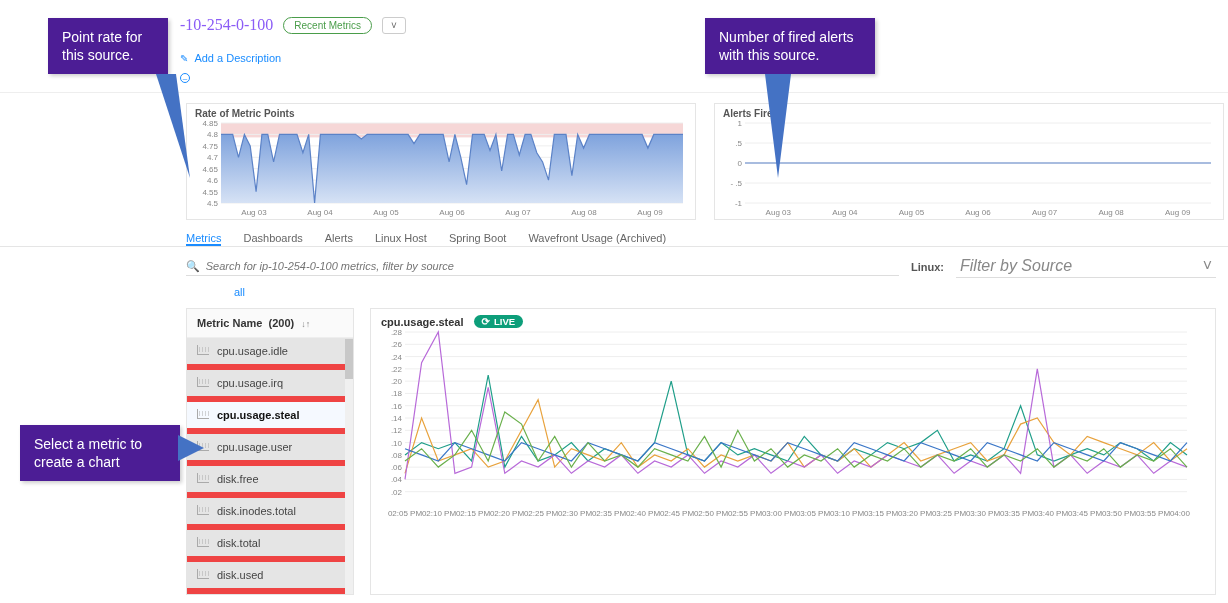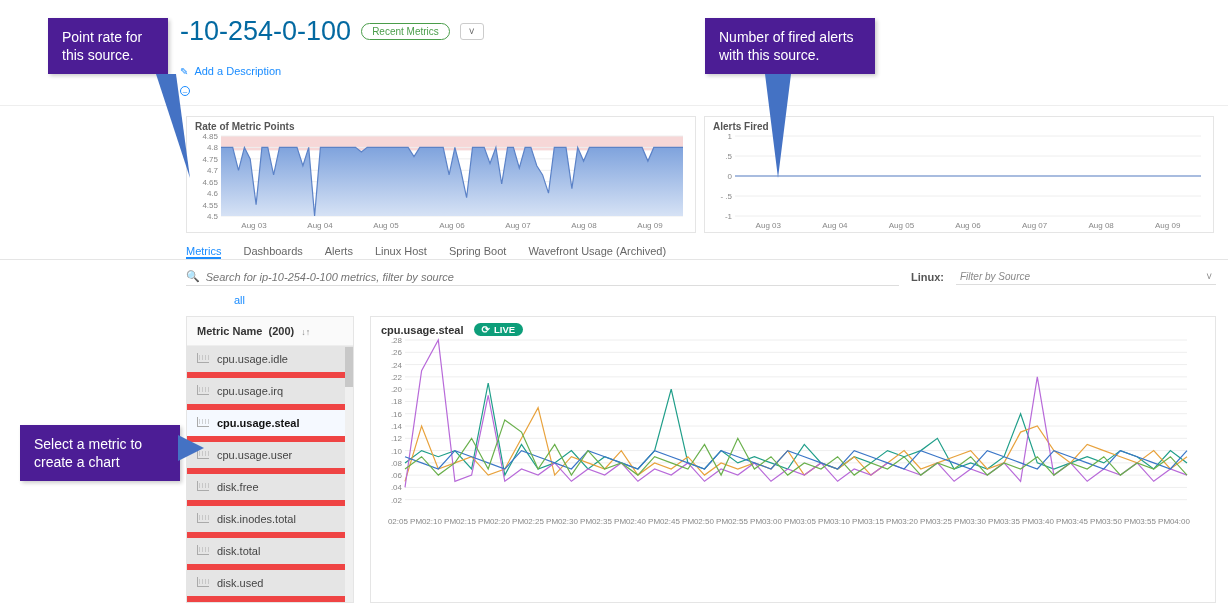--- a/index.html
+++ b/index.html
@@ -6,47 +6,47 @@
   body { font-family: -apple-system, BlinkMacSystemFont, "Segoe UI", Helvetica, Arial, sans-serif; background: #fff; color: #333; font-size: 12px; width: 1228px; }
   .callout {
     position: absolute; background: #4c1d95; color: #fff;
     padding: 10px 14px; font-size: 14px; line-height: 1.3;
     box-shadow: 2px 2px 4px rgba(0,0,0,0.2);
     z-index: 100;
   }
   .page { position: relative; padding: 0; }
   .header-area { padding: 16px 40px 8px 180px; border-bottom: 1px solid #eee; }
   .title-row { display: flex; align-items: center; gap: 10px; }
-  .title { font-size: 27px; font-weight: 400; color: #0369a1; }
+  .title { font-size: 16px; font-weight: 400; color: #8b5cf6; font-family: Liberation Serif, serif; }
   .badge {
     border: 1px solid #4a9d4a; color: #4a9d4a; border-radius: 10px;
     font-size: 10px; padding: 2px 10px;
   }
   .dropdown-btn {
     border: 1px solid #ccc; background: #fff; border-radius: 3px;
     padding: 2px 8px; font-size: 10px; color: #666; cursor: pointer;
   }
   .desc-row { margin-top: 18px; color: #1a8cff; font-size: 11px; display: flex; align-items: center; gap: 6px; cursor: pointer; }
   .desc-row .pen { font-size: 10px; }
   .hide-row { margin-top: 8px; color: #1a8cff; font-size: 11px; display:flex; align-items:center; gap:4px; cursor:pointer; }
   .hide-row .circ { border:1.5px solid #1a8cff; border-radius:50%; width:10px; height:10px; display:inline-flex; align-items:center; justify-content:center; font-size:8px; }
-  .charts-row { display: flex; gap: 8px; padding: 10px 12px 6px 186px; }
+  .charts-row { display: flex; gap: 18px; padding: 10px 12px 6px 186px; }
   .chart-panel { border: 1px solid #e5e5e5; padding: 4px 8px 2px 8px; position:relative; }
   .chart-panel.points { width: 510px; }
   .chart-panel.alerts { width: 510px; }
   .chart-title { font-size: 10px; font-weight: 600; color: #555; margin-bottom: 2px; }
   .tabs { display: flex; gap: 22px; padding: 6px 12px 0 186px; border-bottom: 1px solid #e5e5e5; font-size: 11px; }
   .tab { color: #666; cursor: pointer; }
   .tab.active { color: #1a8cff; border-bottom: 2px solid #1a8cff; font-weight: 500; }
   .search-row { display: flex; align-items: center; padding: 8px 12px 4px 186px; gap: 12px; }
   .search-field { flex:1; display:flex; align-items:center; gap:6px; border-bottom: 1px solid #ddd; padding: 2px 0; color:#888; }
   .search-field input { border:none; outline:none; flex:1; font-size:11px; font-style: italic; color:#888; }
   .mag { color:#888; font-size:11px; }
   .source-label { color:#555; font-size:11px; font-weight:600; }
-  .source-select { border-bottom:1px solid #ddd; color:#888; font-size:10px; font-style:italic; padding:2px 4px; width:260px; display:flex; justify-content:space-between; }
+  .source-select { border-bottom:1px solid #ddd; color:#888; font-size:16px; font-style:italic; padding:2px 4px; width:260px; display:flex; justify-content:space-between; }
   .all-link { padding: 4px 12px 6px 186px; font-size:11px; }
   .all-link a { color:#1a8cff; cursor:pointer;margin-left:48px; }
   .content-row { display:flex; gap: 16px; padding: 4px 12px 10px 186px; }
   .metric-list { width: 168px; border: 1px solid #e5e5e5; background: #e5e5e5; position:relative; }
   .metric-list-header { font-size:11px; font-weight:600; padding:8px 10px; border-bottom:1px solid #eee; background:#fafafa; }
   .metric-list-header .sort { color:#888; font-size:9px; margin-left:4px; }
   .metric-item { padding: 7px 10px; font-size: 11px; color: #444; border-bottom:6px solid #ef4444; display:flex; gap:8px; cursor:pointer; }
   .metric-item.active { font-weight:600; color:#111; background:#f5f9ff; }
   .metric-item .chart-ico { display:inline-flex; width:12px; height:10px; border:1px solid #aaa; border-top:none; border-right:none; position:relative; }
   .metric-item .chart-ico::after { content:''; position:absolute; left:1px; right:-1px; top:2px; height:5px; background: repeating-linear-gradient(90deg, #aaa 0 1px, transparent 1px 3px); opacity:.5; }

